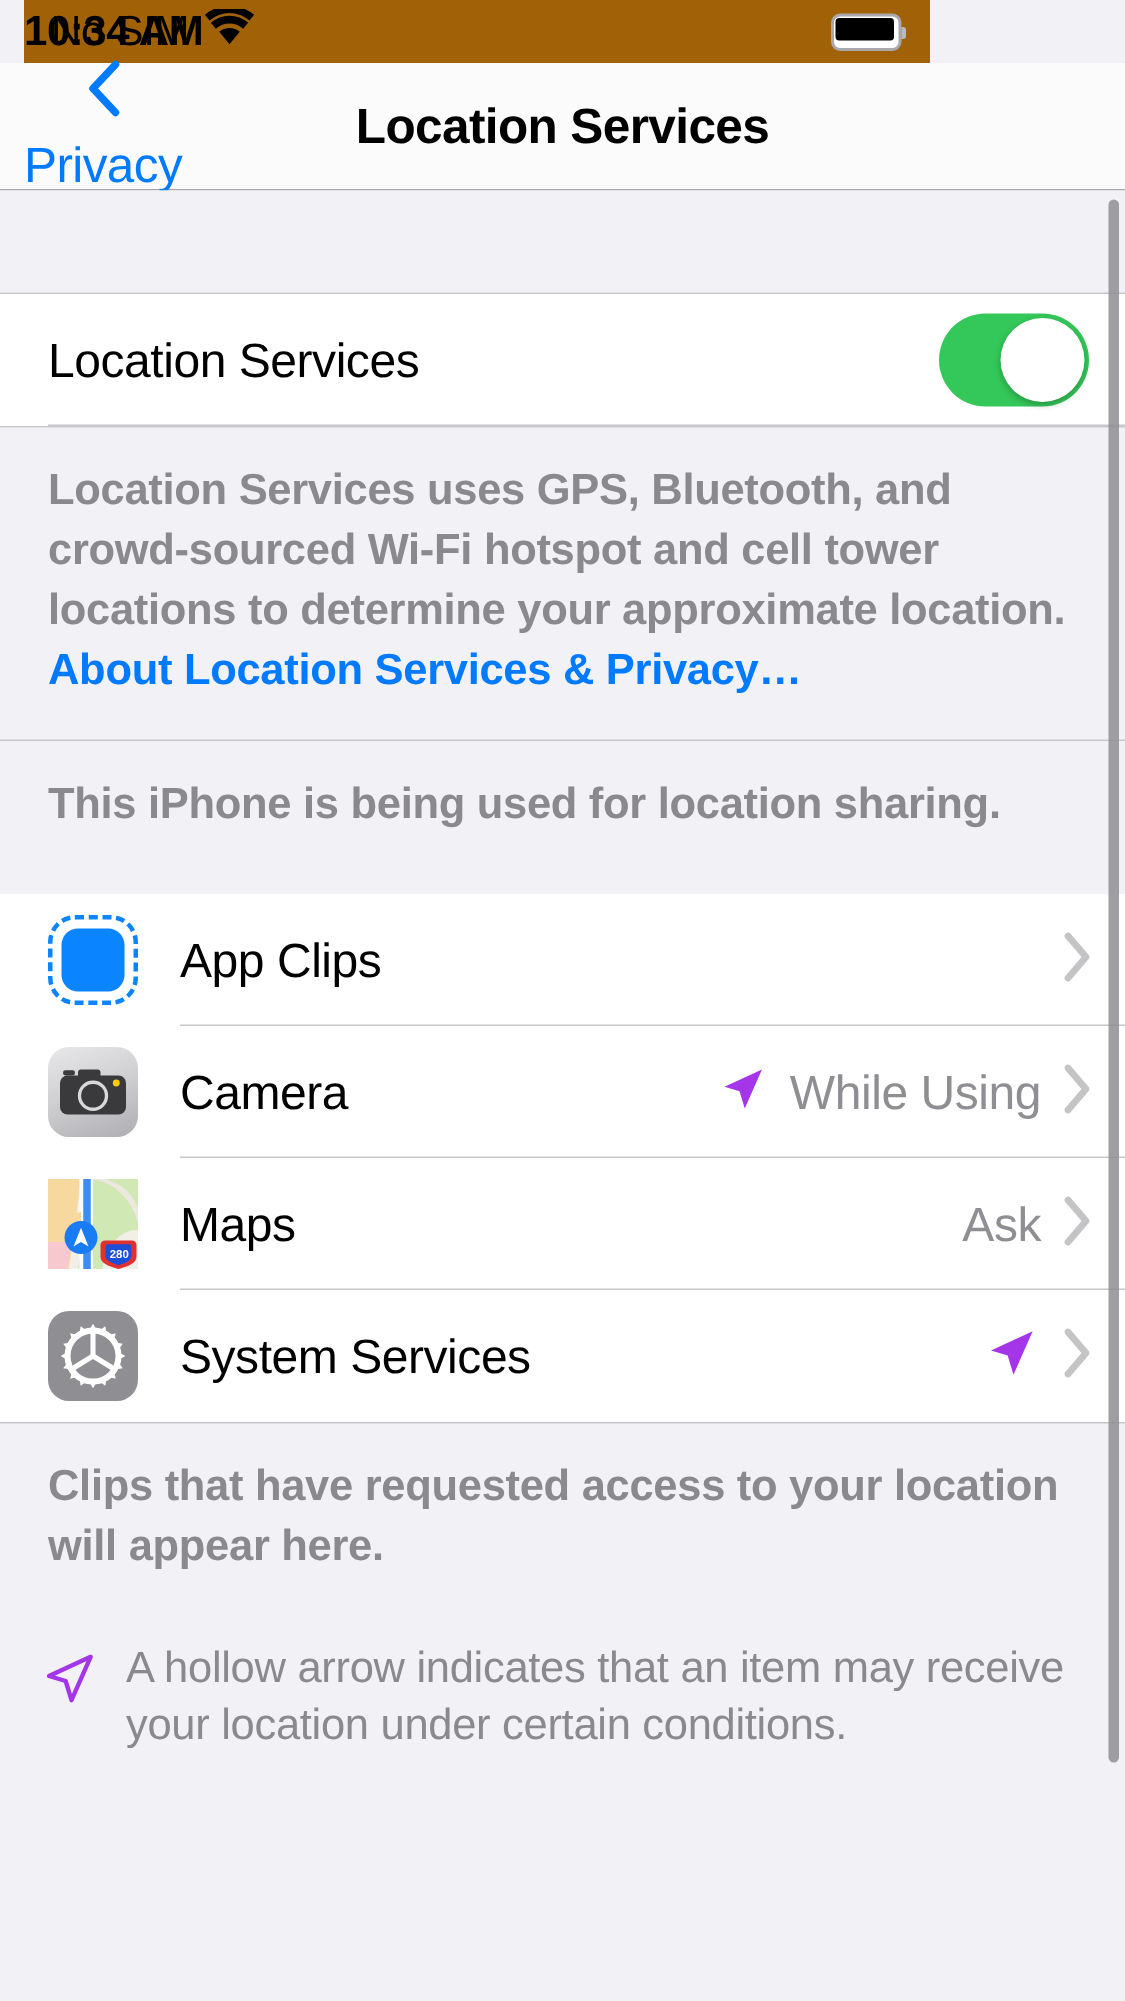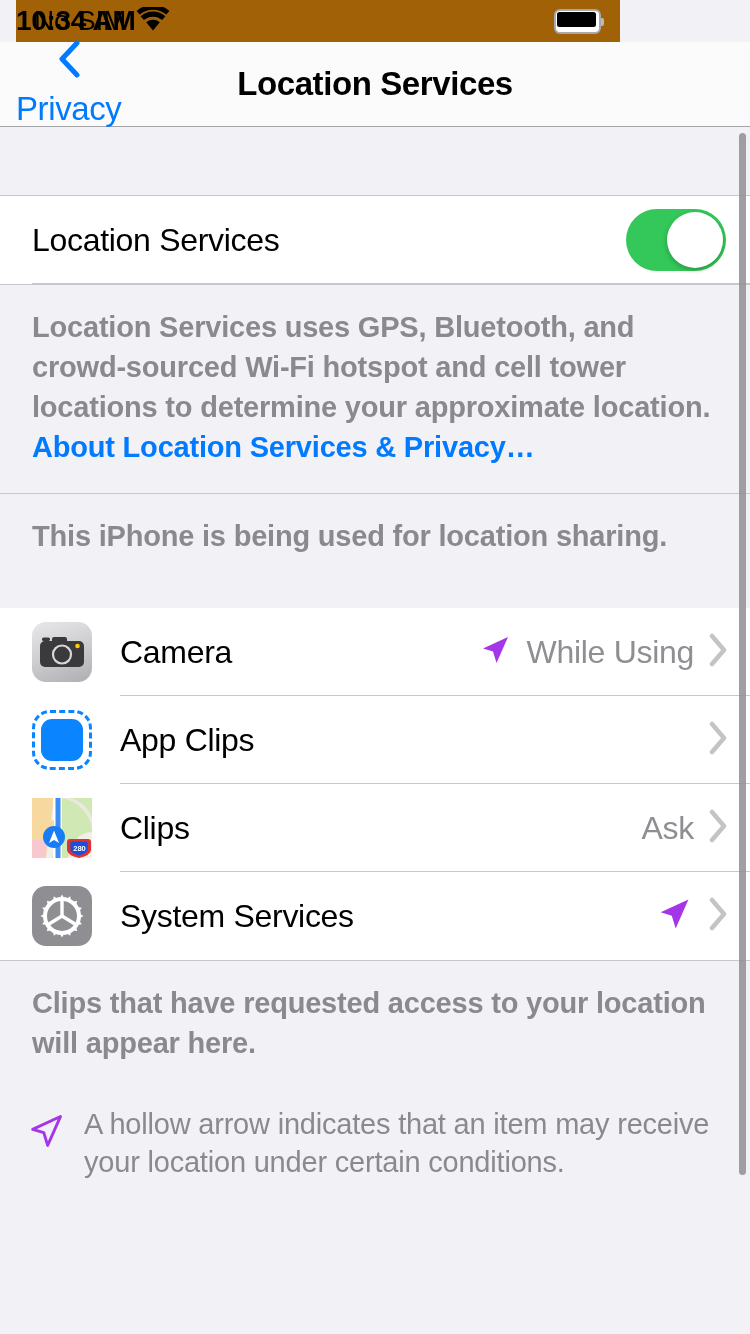--- a/index.html
+++ b/index.html
@@ -178,25 +178,42 @@
         </span>
         <span class="row-sep"></span>
       </div>
     </div>
 
     <div class="footer-block">
       <div class="footer-text"><span>Location Services uses GPS, Bluetooth, and crowd-sourced Wi-Fi hotspot and cell tower locations to determine your approximate location. </span><span class="footer-link">About Location Services &amp; Privacy…</span></div>
     </div>
 
 
-    <div class="footer-block" style="padding-bottom:52px;">
+    <div class="footer-block" style="padding-bottom:40px;">
       <div class="footer-text">This iPhone is being used for location sharing.</div>
     </div>
 
     <div class="group">
+
+      <div class="row">
+        <span class="app-icon">
+          <span class="icon-appclips">
+              <span class="inner"></span>
+            </span>
+        </span>
+        <span class="row-label">App Clips</span>
+        <span class="row-right">
+          <span class="chev-right">
+            <svg width="20" height="34" viewBox="0 0 20 34">
+                <path d="M4 3 L16 17 L4 31" stroke="#c4c4c6" stroke-width="4.5" fill="none" stroke-linecap="round" stroke-linejoin="round"></path>
+              </svg>
+          </span>
+        </span>
+        <span class="row-sep inset"></span>
+      </div>
 
       <div class="row">
         <span class="app-icon">
           <span class="icon-camera">
             <svg width="46" height="34" viewBox="0 0 46 34">
               <rect x="1" y="6" width="44" height="26" rx="5" fill="#3a3a3c"></rect>
               <rect x="13" y="2" width="15" height="6" rx="2" fill="#3a3a3c"></rect>
               <rect x="3" y="2.5" width="8" height="3.5" rx="1.6" fill="#3a3a3c"></rect>
               <circle cx="23" cy="19.5" r="9" fill="none" stroke="#d8d8da" stroke-width="2.2"></circle>
               <circle cx="38.5" cy="11" r="2.3" fill="#ffcc00"></circle>
@@ -204,37 +221,20 @@
           </span>
         </span>
         <span class="row-label">Camera</span>
         <span class="row-right">
           <span>
             <svg width="36" height="36" viewBox="0 0 36 36">
               <path d="M31 5 L6 16.5 L16 19.5 L19.5 31 Z" fill="#a435e8"></path>
             </svg>
           </span>
           <span class="row-value">While Using</span>
-          <span class="chev-right">
-            <svg width="20" height="34" viewBox="0 0 20 34">
-                <path d="M4 3 L16 17 L4 31" stroke="#c4c4c6" stroke-width="4.5" fill="none" stroke-linecap="round" stroke-linejoin="round"></path>
-              </svg>
-          </span>
-        </span>
-        <span class="row-sep inset"></span>
-      </div>
-
-      <div class="row">
-        <span class="app-icon">
-          <span class="icon-appclips">
-              <span class="inner"></span>
-            </span>
-        </span>
-        <span class="row-label">App Clips</span>
-        <span class="row-right">
           <span class="chev-right">
             <svg width="20" height="34" viewBox="0 0 20 34">
                 <path d="M4 3 L16 17 L4 31" stroke="#c4c4c6" stroke-width="4.5" fill="none" stroke-linecap="round" stroke-linejoin="round"></path>
               </svg>
           </span>
         </span>
         <span class="row-sep inset"></span>
       </div>
 
       <div class="row">
@@ -252,21 +252,21 @@
               <circle cx="22" cy="39" r="11" fill="#1a7cf5"></circle>
               <path d="M22 32.5 L27 45 L22 42 L17 45 Z" fill="#ffffff"></path>
               <g transform="translate(36,40)">
                 <path d="M2 1 h18 a3 3 0 0 1 3 3 v8 q0 5 -12 8 q-12 -3 -12 -8 v-8 a3 3 0 0 1 3 -3 z" fill="#e03131"></path>
                 <path d="M4 3.5 h14 a1.6 1.6 0 0 1 1.6 1.6 v6.4 q0 3.6 -8.6 6 q-8.6 -2.4 -8.6 -6 v-6.4 a1.6 1.6 0 0 1 1.6 -1.6 z" fill="#1d4ed8"></path>
                 <text x="11.5" y="12.6" font-family="Liberation Sans, sans-serif" font-size="7.6" font-weight="bold" fill="#ffffff" text-anchor="middle">280</text>
               </g>
             </svg>
           </span>
         </span>
-        <span class="row-label">Clips</span>
+        <span class="row-label">Maps</span>
         <span class="row-right">
           <span class="row-value">Ask</span>
           <span class="chev-right">
             <svg width="20" height="34" viewBox="0 0 20 34">
                 <path d="M4 3 L16 17 L4 31" stroke="#c4c4c6" stroke-width="4.5" fill="none" stroke-linecap="round" stroke-linejoin="round"></path>
               </svg>
           </span>
         </span>
         <span class="row-sep inset"></span>
       </div>

